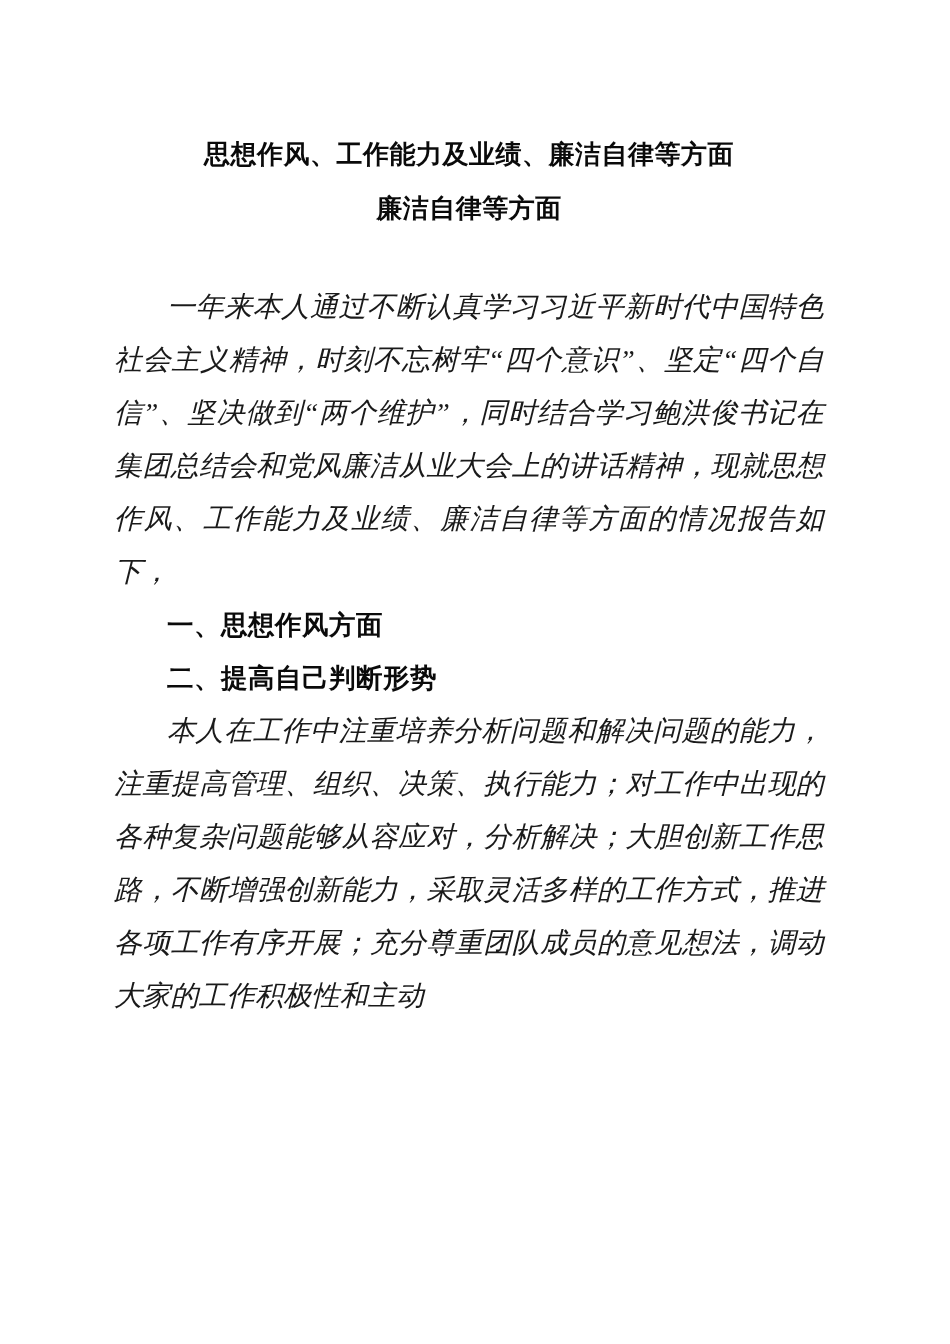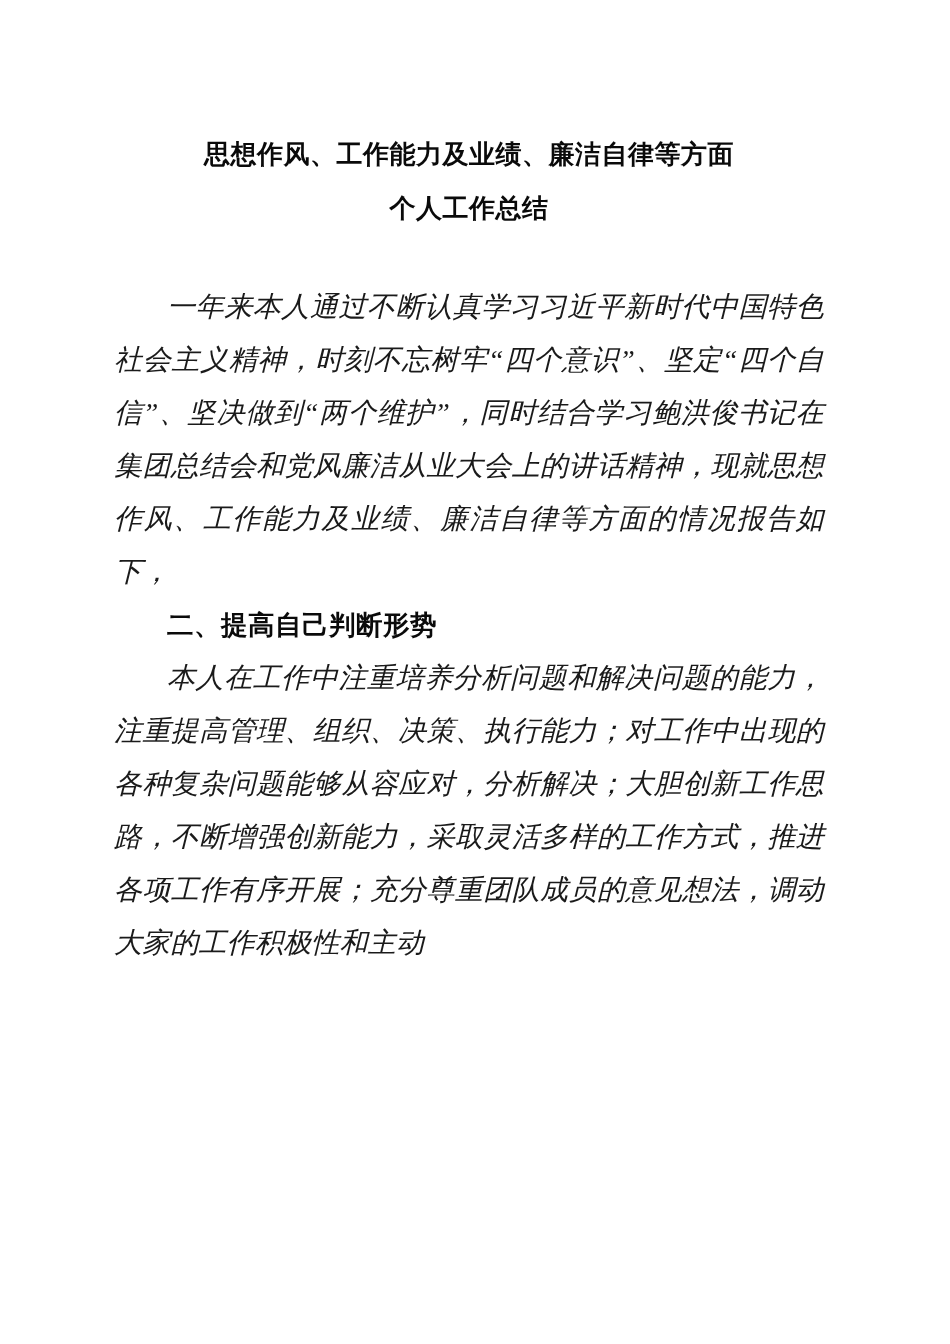--- a/index.html
+++ b/index.html
@@ -75,23 +75,24 @@
   }
 </style>
 </head>
 <body>
 
 <div class="page">
   <div class="content">
 
     <h1 class="doc-title">
       <span class="line1">思想作风、工作能力及业绩、廉洁自律等方面</span>
-      <span class="line2">个人工作总结</span>
+      <span class="line2">廉洁自律等方面</span>
     </h1>
 
     <p class="para first">一年来本人通过不断认真学习习近平新时代中国特色社会主义精神，时刻不忘树牢“四个意识”、坚定“四个自信”、坚决做到“两个维护”，同时结合学习鲍洪俊书记在集团总结会和党风廉洁从业大会上的讲话精神，现就思想作风、工作能力及业绩、廉洁自律等方面的情况报告如下，</p>
 
+    <h2 class="section-heading">一、思想作风方面</h2>
 
     <h2 class="section-heading">二、提高自己判断形势</h2>
     <p class="para">本人在工作中注重培养分析问题和解决问题的能力，注重提高管理、组织、决策、执行能力；对工作中出现的各种复杂问题能够从容应对，分析解决；大胆创新工作思路，不断增强创新能力，采取灵活多样的工作方式，推进各项工作有序开展；充分尊重团队成员的意见想法，调动大家的工作积极性和主动</p>
 
   </div>
 </div>
 
 </body></html>

